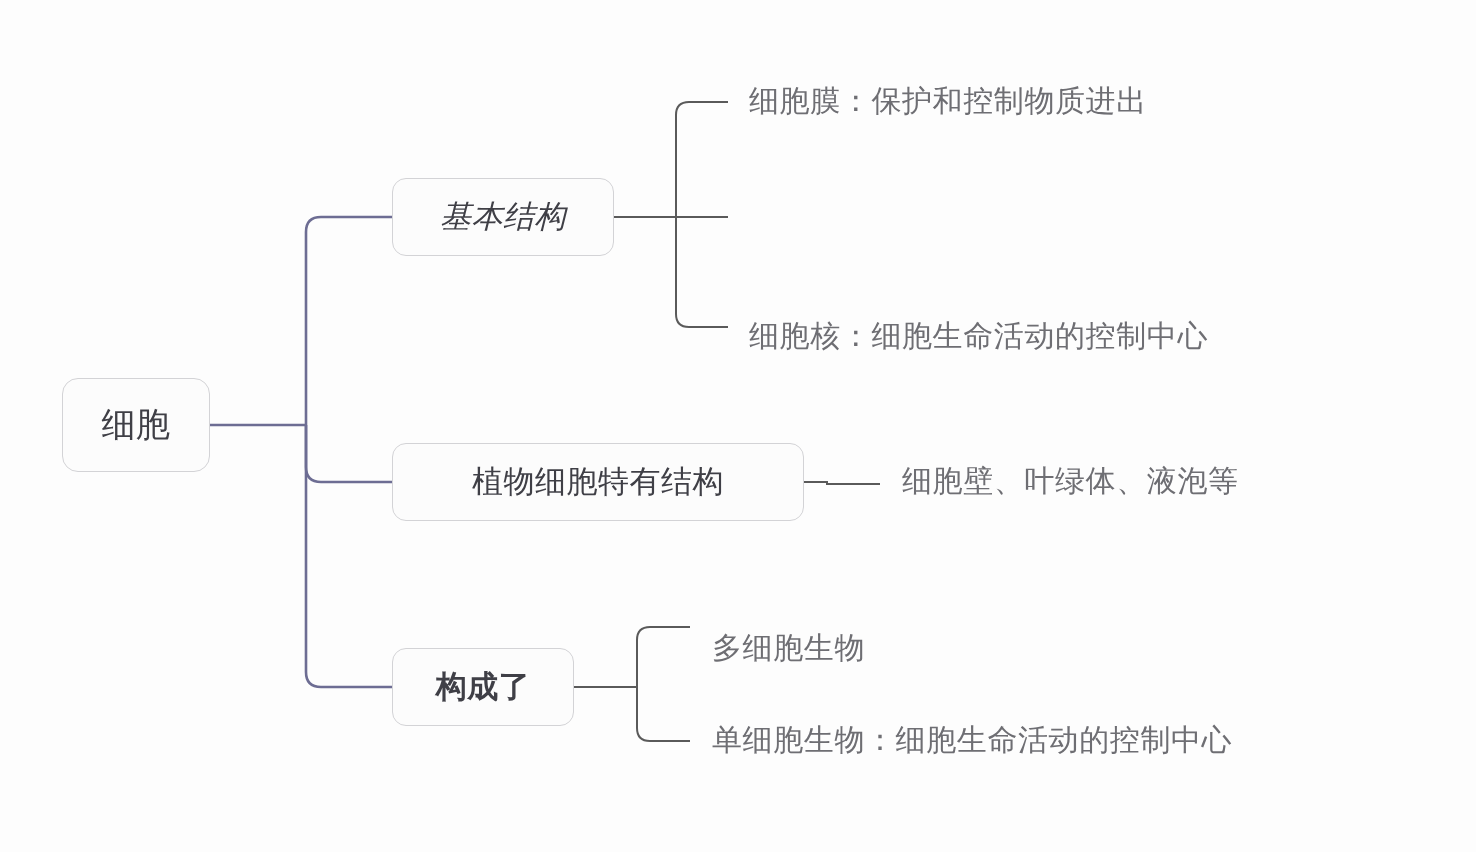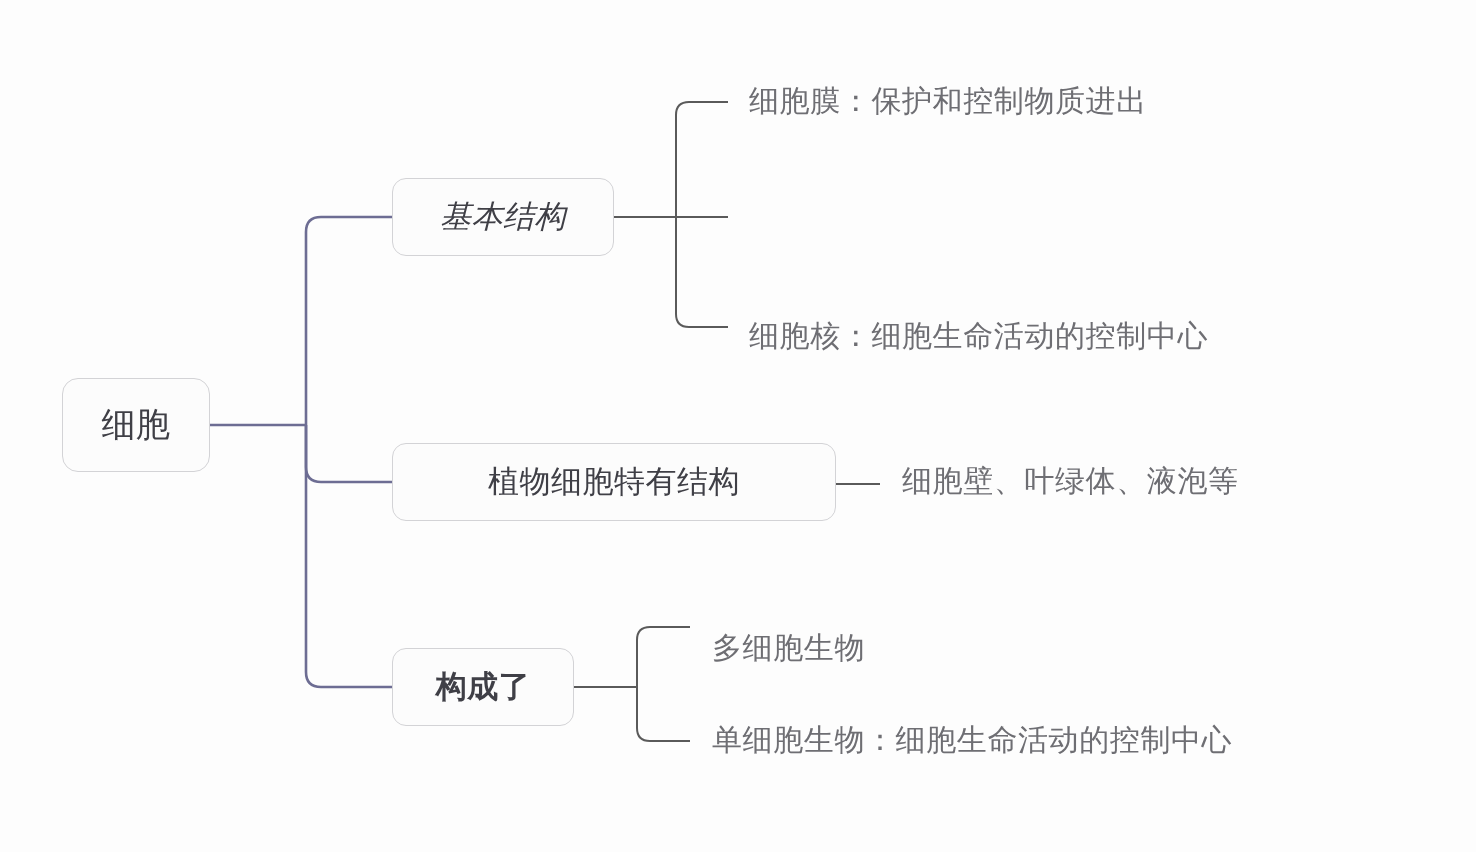--- a/index.html
+++ b/index.html
@@ -49,21 +49,21 @@
     left: 392px;
     top: 178px;
     width: 222px;
     height: 78px;
     font-size: 31px;
     font-style: italic;
   }
   .node-box.b2 {
     left: 392px;
     top: 443px;
-    width: 444px;
+    width: 412px;
     height: 78px;
     font-size: 31px;
   }
   .node-box.b3 {
     left: 392px;
     top: 648px;
     width: 182px;
     height: 78px;
     font-size: 31px;
     font-weight: bold;

